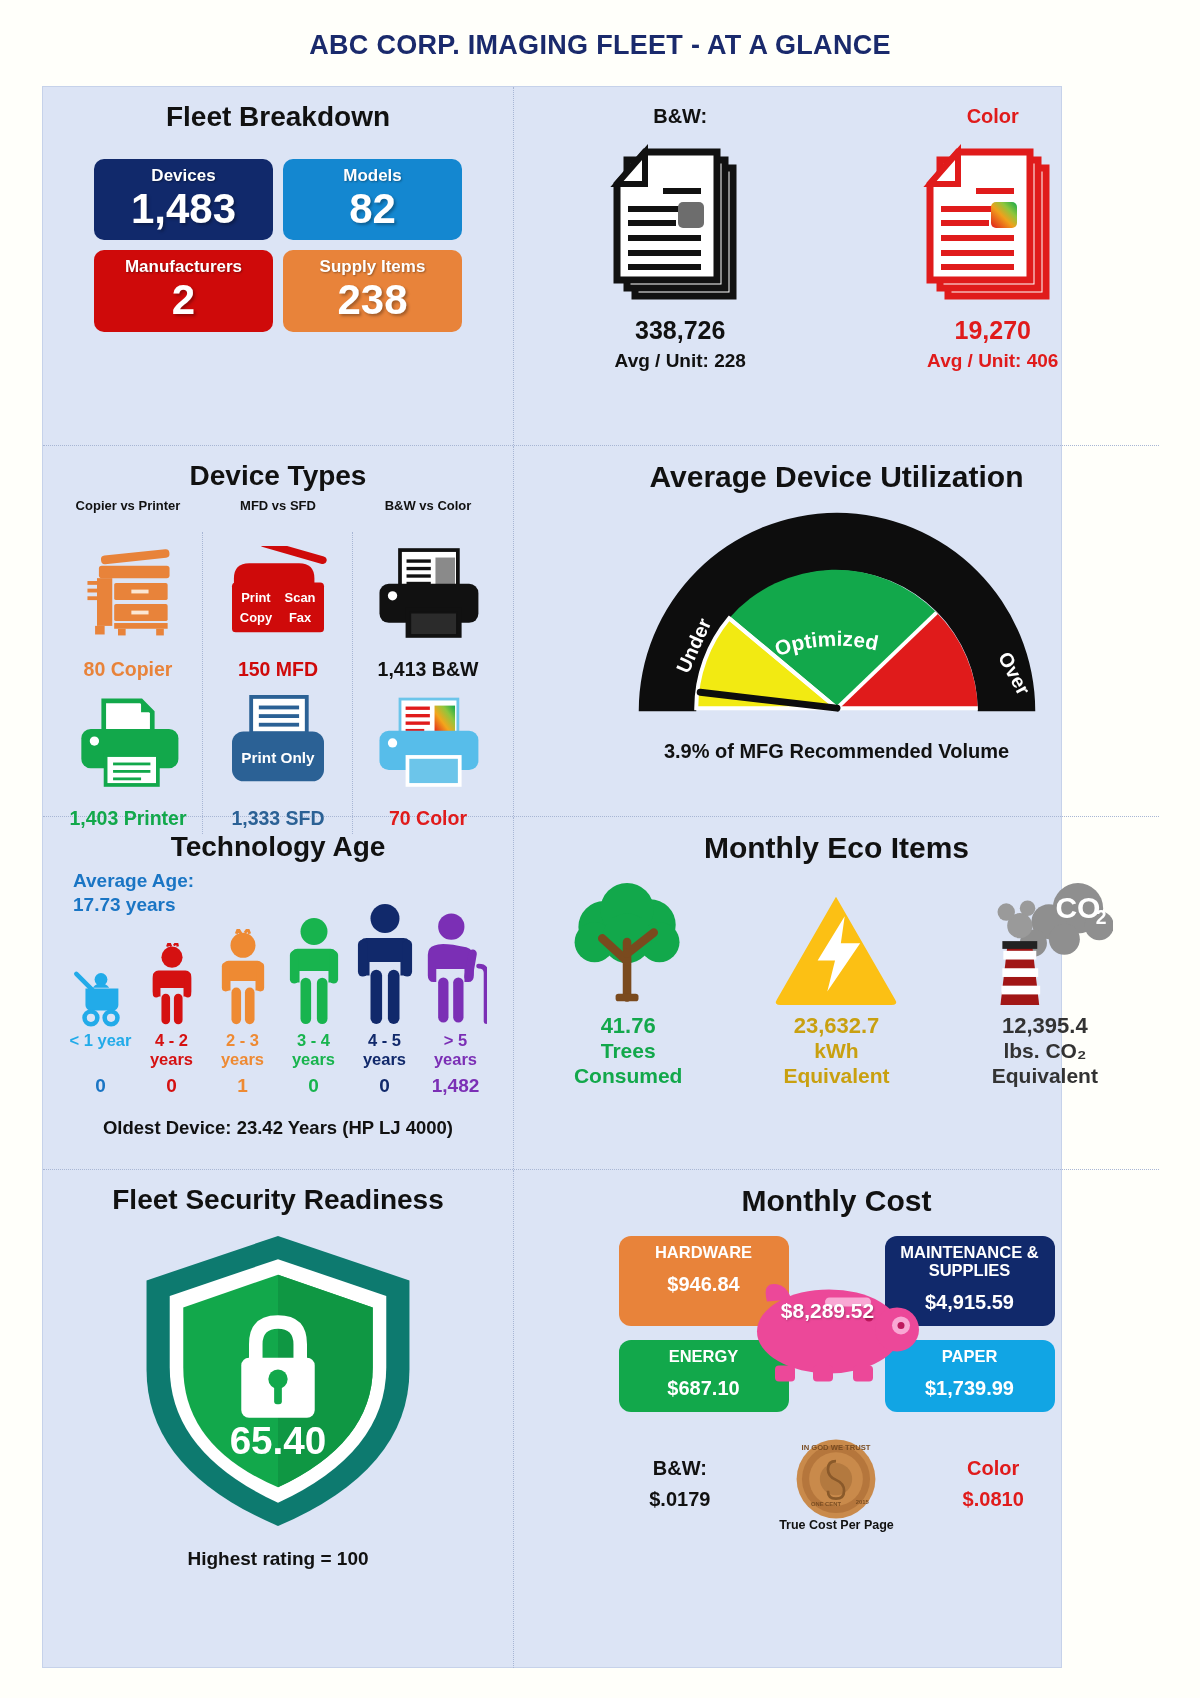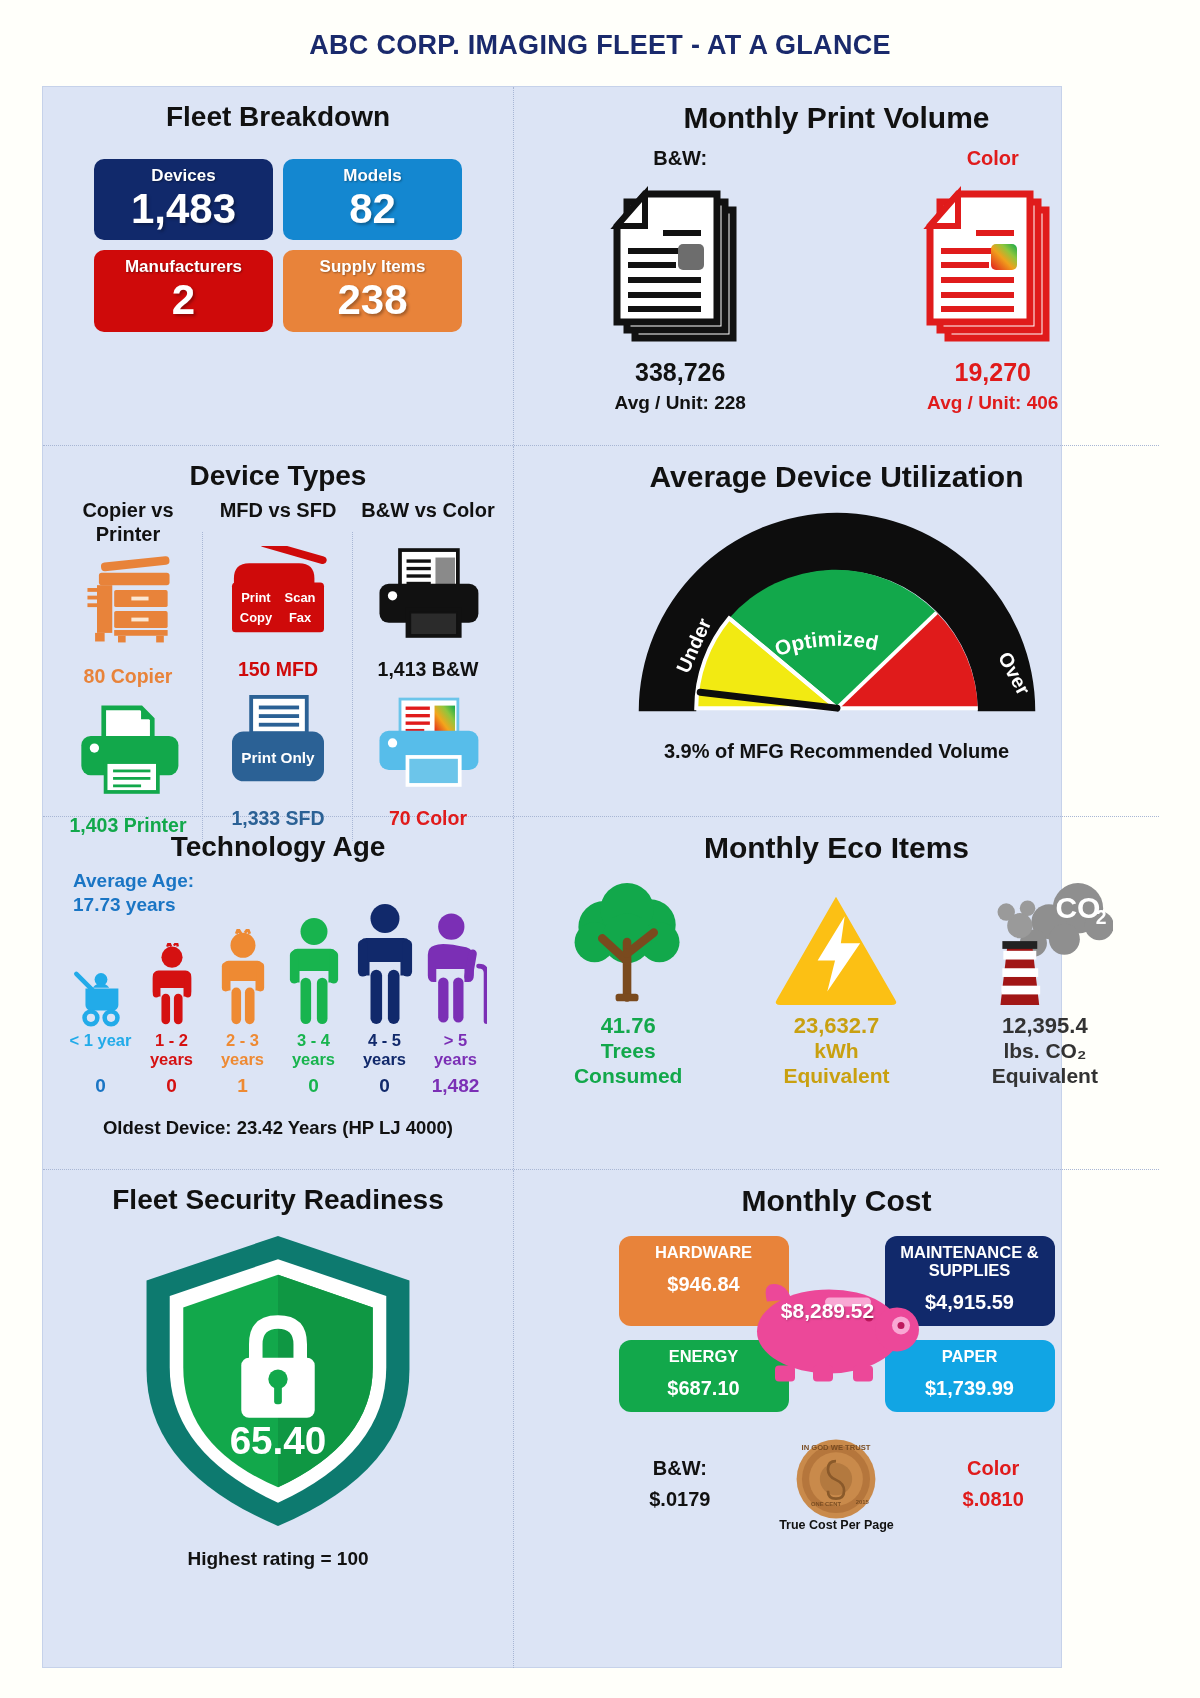--- a/index.html
+++ b/index.html
@@ -62,21 +62,21 @@
   .bw { color: #111; } .clr { color: #e01b1b; }
   .docstack { position: relative; width: 150px; height: 170px; margin: 12px auto 4px; }
 
   
   .dt-cols { display: grid; grid-template-columns: 1fr 1fr 1fr; margin-top: 6px; }
   .dt-col { text-align: center; position: relative; }
   .dt-col + .dt-col::before {
     content:""; position:absolute; left:-1px; top:34px; bottom:4px;
     border-left: 1px dotted #a8b6d4;
   }
-  .dt-head { font-size: 20px; font-weight: bold; color: #111; line-height: 1.22; min-height: 42px; }
+  .dt-head { font-size: 13px; font-weight: bold; color: #111; line-height: 1.22; min-height: 42px; }
   .dt-ico { height: 98px; display: flex; align-items: flex-end; justify-content: center; }
   .dt-val { font-size: 19.5px; font-weight: bold; margin: 20px 0 8px; }
 
   
   .gauge-wrap { text-align: center; margin-top: 4px; }
   .gauge-cap { font-size: 20px; font-weight: bold; color: #111; margin-top: 10px; }
 
   
   .ta-note { color: #1a75c4; font-size: 19px; font-weight: bold;
              position: absolute; left: 30px; top: 52px; line-height: 1.25; }
@@ -146,21 +146,20 @@
         <div class="val">2</div>
       </div>
       <div class="tile t-org">
         <div class="lbl">Supply Items</div>
         <div class="val">238</div>
       </div>
     </div>
   </div>
   <div class="vline"></div>
   <div class="panel">
-    <div class="ptitle big">Monthly Print Volume</div>
     <div class="pv-row">
       <div class="pv-col">
         <div class="pv-head bw">B&amp;W:</div>
         <div class="docstack">
           <svg viewBox="0 0 150 170" width="150" height="170">
             <g stroke="#111" stroke-width="7" fill="#fff">
               <rect x="30" y="28" width="98" height="128"></rect>
               <rect x="22" y="20" width="98" height="128"></rect>
             </g>
             <path d="M12 44 L40 12 H112 V140 H12 Z" fill="#fff" stroke="#111" stroke-width="7"></path>
@@ -446,21 +445,21 @@
             <rect x="44" y="40" width="9" height="34" rx="4.5" transform="rotate(10 48 57)"></rect>
             <rect x="14" y="70" width="11" height="48" rx="5.5"></rect>
             <rect x="30" y="70" width="11" height="48" rx="5.5"></rect>
             <path d="M57 58 q8 0 8 7 v52" stroke="#7b2fb5" stroke-width="5" fill="none" stroke-linecap="round"></path>
           </g>
         </svg>
       </div>
     </div>
     <div class="ta-labels">
       <div style="color:#22abe9">&lt; 1 year</div>
-      <div style="color:#d51111">1 - 2 years</div>
+      <div style="color:#d51111">4 - 2 years</div>
       <div style="color:#ee8a33">2 - 3 years</div>
       <div style="color:#18b44e">3 - 4 years</div>
       <div style="color:#11296b">4 - 5 years</div>
       <div style="color:#7b2fb5">&gt; 5 years</div>
     </div>
     <div class="ta-vals">
       <div style="color:#1a75c4">0</div>
       <div style="color:#d51111">0</div>
       <div style="color:#ee8a33">1</div>
       <div style="color:#18b44e">0</div>

